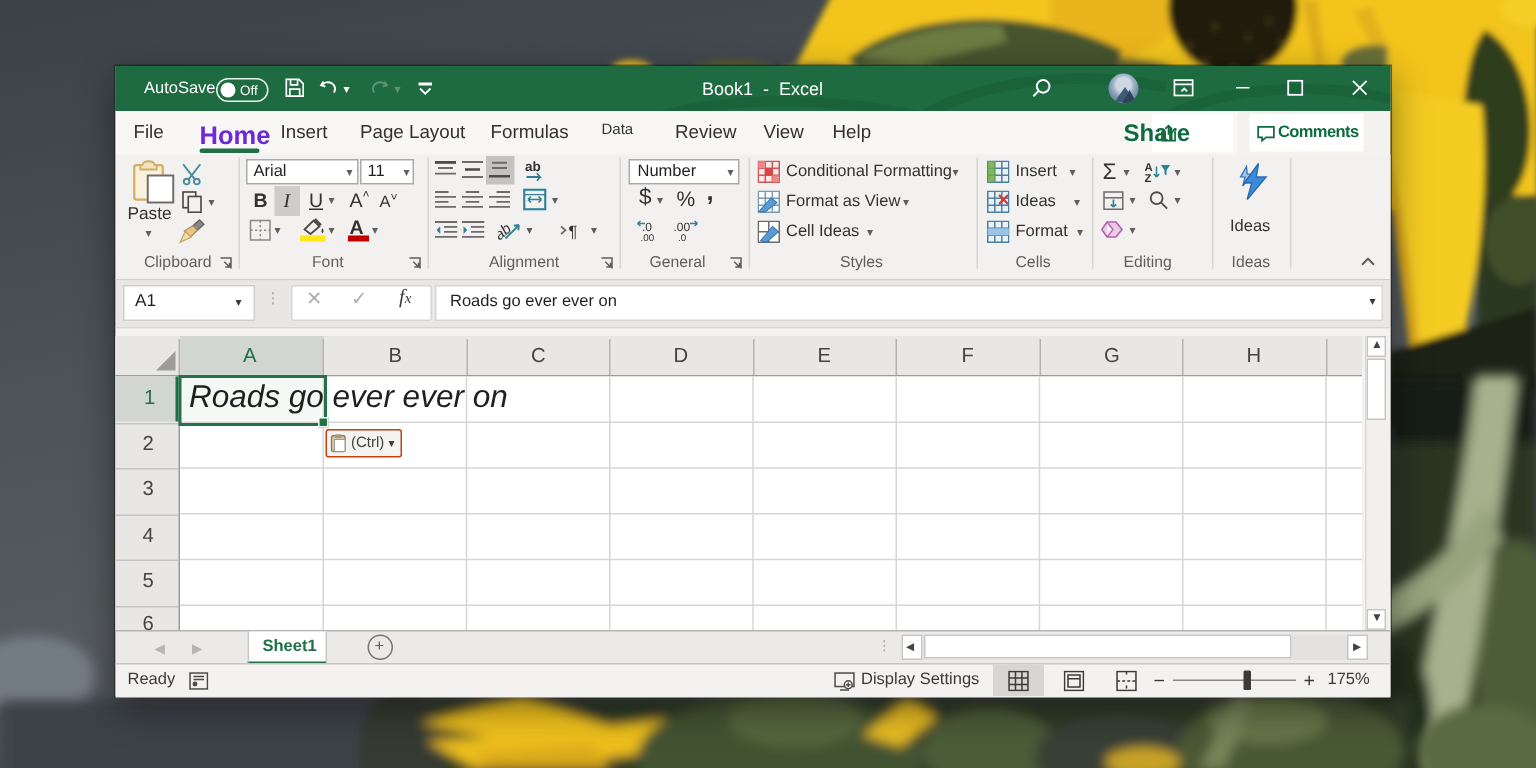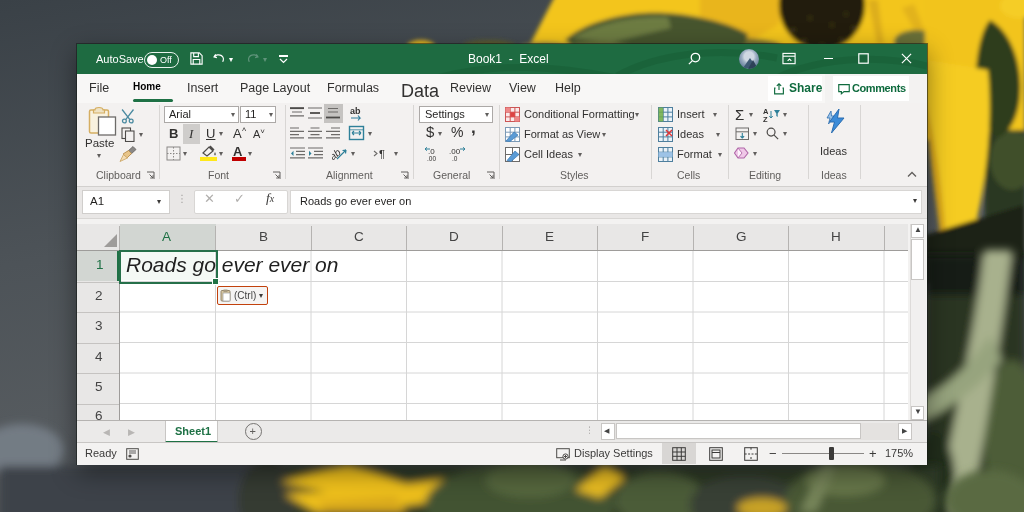--- a/index.html
+++ b/index.html
@@ -157,35 +157,35 @@
   <div class="abs" style="left:747px;top:14px;width:9px;height:1.4px;background:#fff;"></div>
   <svg class="abs" style="left:781px;top:9px" width="11" height="11" viewBox="0 0 11 11" fill="none" stroke="#fff" stroke-width="1.2">
           <rect x="0.8" y="0.8" width="9.4" height="9.4"></rect>
         </svg>
   <svg class="abs" style="left:824px;top:9px" width="11" height="11" viewBox="0 0 12 12" fill="none" stroke="#fff" stroke-width="1.3">
           <path d="M1 1 L11 11 M11 1 L1 11"></path>
         </svg>
  </div>
  <div id="tabrow">
   <div class="t" style="left:12px;top:7px;font-size:12.5px;color:#323130;">File</div>
-  <div class="t" style="left:56px;top:7px;font-size:10px;color:#000000;font-weight:700;">Home</div>
+  <div class="t" style="left:56px;top:7px;font-size:17px;color:#6d28d9;font-weight:700;">Home</div>
   <div class="abs" style="left:56px;top:25px;width:40px;height:3px;background:#1e7145;border-radius:2px;"></div>
   <div class="t" style="left:110px;top:7px;font-size:12.5px;color:#323130;">Insert</div>
   <div class="t" style="left:163px;top:7px;font-size:12.5px;color:#323130;">Page Layout</div>
   <div class="t" style="left:250px;top:7px;font-size:12.5px;color:#323130;">Formulas</div>
-  <div class="t" style="left:324px;top:7px;font-size:18px;color:#323130;">Data</div>
+  <div class="t" style="left:324px;top:7px;font-size:10px;color:#323130;">Data</div>
   <div class="t" style="left:373px;top:7px;font-size:12.5px;color:#323130;">Review</div>
   <div class="t" style="left:432px;top:7px;font-size:12.5px;color:#323130;">View</div>
   <div class="t" style="left:478px;top:7px;font-size:12.5px;color:#323130;">Help</div>
   <div class="abs" style="left:691px;top:2px;width:54px;height:25px;background:#fff;"></div>
   <svg class="abs" style="left:695px;top:8px" width="14" height="14" viewBox="0 0 16 16" fill="none" stroke="#0f6b3e" stroke-width="1.3">
     <path d="M8 9 V2.5 M5.5 4.5 L8 2 L10.5 4.5"></path>
           <path d="M4 7 H3 V13.5 H13 V7 H12"></path>
   </svg>
-  <div class="t" style="left:712px;top:7px;font-size:12px;color:#0f6b3e;font-weight:700;">Share</div>
+  <div class="t" style="left:672px;top:7px;font-size:16px;color:#0f6b3e;font-weight:700;">Share</div>
   <div class="abs" style="left:756px;top:2px;width:76px;height:25px;background:#fff;"></div>
   <svg class="abs" style="left:760px;top:8px" width="14" height="14" viewBox="0 0 16 16" fill="none" stroke="#0f6b3e" stroke-width="1.3">
     <path d="M2 3 H14 V11 H8 L5 13.5 V11 H2 Z"></path>
   </svg>
   <div class="t" style="left:775px;top:8px;font-size:11px;color:#0f6b3e;font-weight:700;letter-spacing:-0.4px;">Comments</div>
  </div>
  <div id="ribbon">
   <div class="sep" style="left:82px"></div>
         <div class="sep" style="left:208px"></div>
   <div class="sep" style="left:336px"></div>
@@ -306,21 +306,21 @@
           <path d="M1 4 L4 6.5 L1 9" fill="none" stroke="#6d6b69" stroke-width="1.1"></path>
           <text x="6" y="11" font-size="11" fill="#323130">¶</text>
         </svg>
   <div class="t car" style="left:317px;top:46px;">▾</div>
   <div class="t gl" style="left:249px;top:66px;">Alignment</div>
   <svg class="abs" style="left:323px;top:68px" width="9" height="9" viewBox="0 0 9 9" stroke="#605e5c" fill="none">
           <path d="M1 1 H8 V8 M3.5 3.5 L7 7 M7 4.2 V7 H4.2"></path>
         </svg>
 
   <div class="cbox" style="left:342px;top:3px;width:72px;height:15px;">
-          <span style="position:absolute;left:5px;top:1px">Settings</span>
+          <span style="position:absolute;left:5px;top:1px">Number</span>
           <span class="car" style="position:absolute;right:3px;top:3px">▾</span>
         </div>
   <div class="t" style="left:349px;top:20px;font-size:15px;color:#323130;">$</div>
   <div class="t car" style="left:361px;top:26px;">▾</div>
   <div class="t" style="left:374px;top:21px;font-size:14px;color:#323130;">%</div>
   <div class="t" style="left:394px;top:15px;font-size:17px;font-weight:700;color:#323130;">,</div>
   <svg class="abs" style="left:347px;top:43px" width="20" height="15" viewBox="0 0 20 15">
           <text x="4" y="8" font-size="8" fill="#323130">.0</text>
           <text x="3" y="14.5" font-size="6.5" fill="#323130">.00</text>
           <path d="M6 3 L1 3 M1 3 L3 1.3 M1 3 L3 4.7" stroke="#2e8099" fill="none" stroke-width="1"></path>

